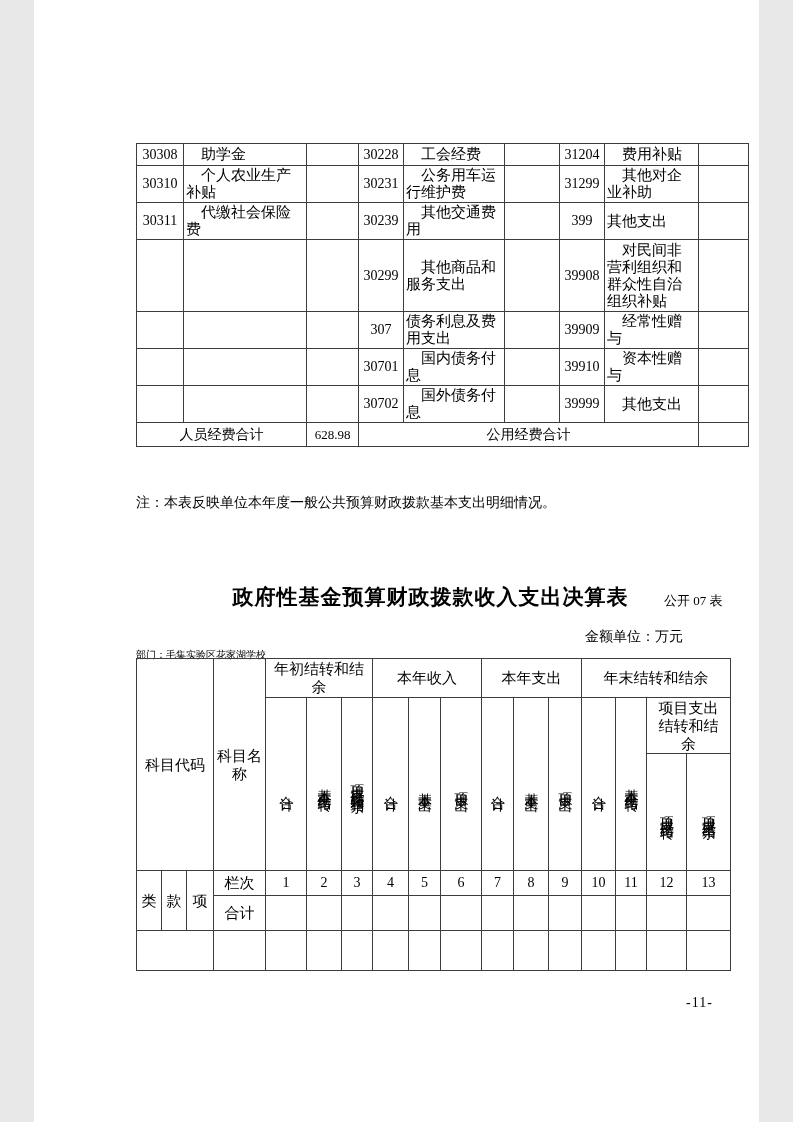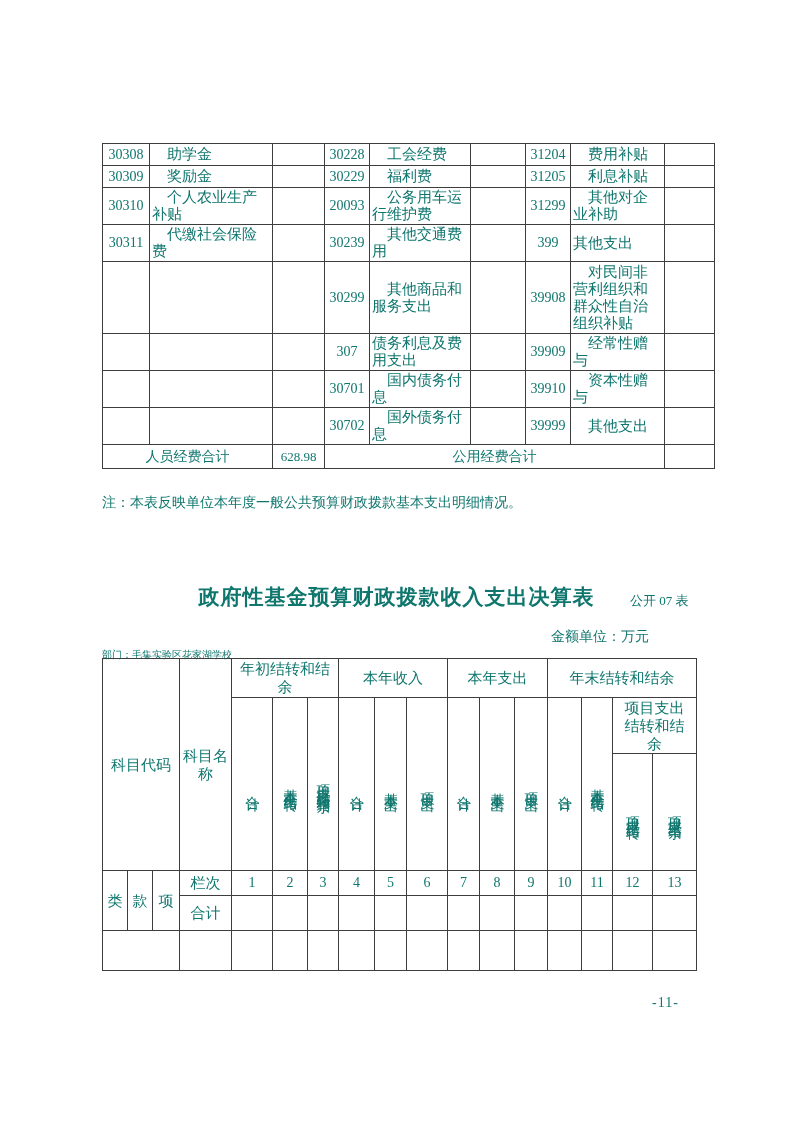--- a/index.html
+++ b/index.html
@@ -1,17 +1,17 @@
 <!DOCTYPE html>
 <html><head>
 <meta charset="utf-8">
 <style>
   html,body{margin:0;padding:0;background:#e8e8e8;}
-  .page{position:relative;width:793px;height:1122px;background:#ffffff;margin:0 auto;
-        font-family:"Liberation Serif", serif;color:#0f766e;overflow:hidden;}
+  .page{position:relative;width:725px;height:1122px;background:#ffffff;margin:0 auto;
+        font-family:"Liberation Serif", serif;color:#000000;overflow:hidden;}
   table{border-collapse:collapse;table-layout:fixed;}
   td{border:1px solid #3d3d3d;overflow:hidden;}
 
   
   #t1{position:absolute;left:102px;top:143px;width:612px;}
   #t1 td{vertical-align:middle;}
   .code{text-align:center;font-size:14px;}
   .name{text-align:left;font-size:15px;line-height:17px;padding:1px 2px;
         white-space:pre-wrap;word-break:break-all;}
   .val{text-align:center;font-size:13px;}
@@ -57,36 +57,25 @@
         <td class="code">30308</td>
         <td class="name">　助学金</td>
         <td class="val"></td>
         <td class="code">30228</td>
         <td class="name">　工会经费</td>
         <td class="val"></td>
         <td class="code">31204</td>
         <td class="name">　费用补贴</td>
         <td class="val"></td>
       </tr>
-      <tr style="height:22px">
-        <td class="code">30309</td>
-        <td class="name">　奖励金</td>
-        <td class="val"></td>
-        <td class="code">30229</td>
-        <td class="name">　福利费</td>
-        <td class="val"></td>
-        <td class="code">31205</td>
-        <td class="name">　利息补贴</td>
-        <td class="val"></td>
-      </tr>
       <tr style="height:35px">
         <td class="code">30310</td>
         <td class="name">　个人农业生产补贴</td>
         <td class="val"></td>
-        <td class="code">20093</td>
+        <td class="code">30231</td>
         <td class="name">　公务用车运行维护费</td>
         <td class="val"></td>
         <td class="code">31299</td>
         <td class="name">　其他对企业补助</td>
         <td class="val"></td>
       </tr>
       <tr style="height:35px">
         <td class="code">30311</td>
         <td class="name">　代缴社会保险费</td>
         <td class="val"></td>

